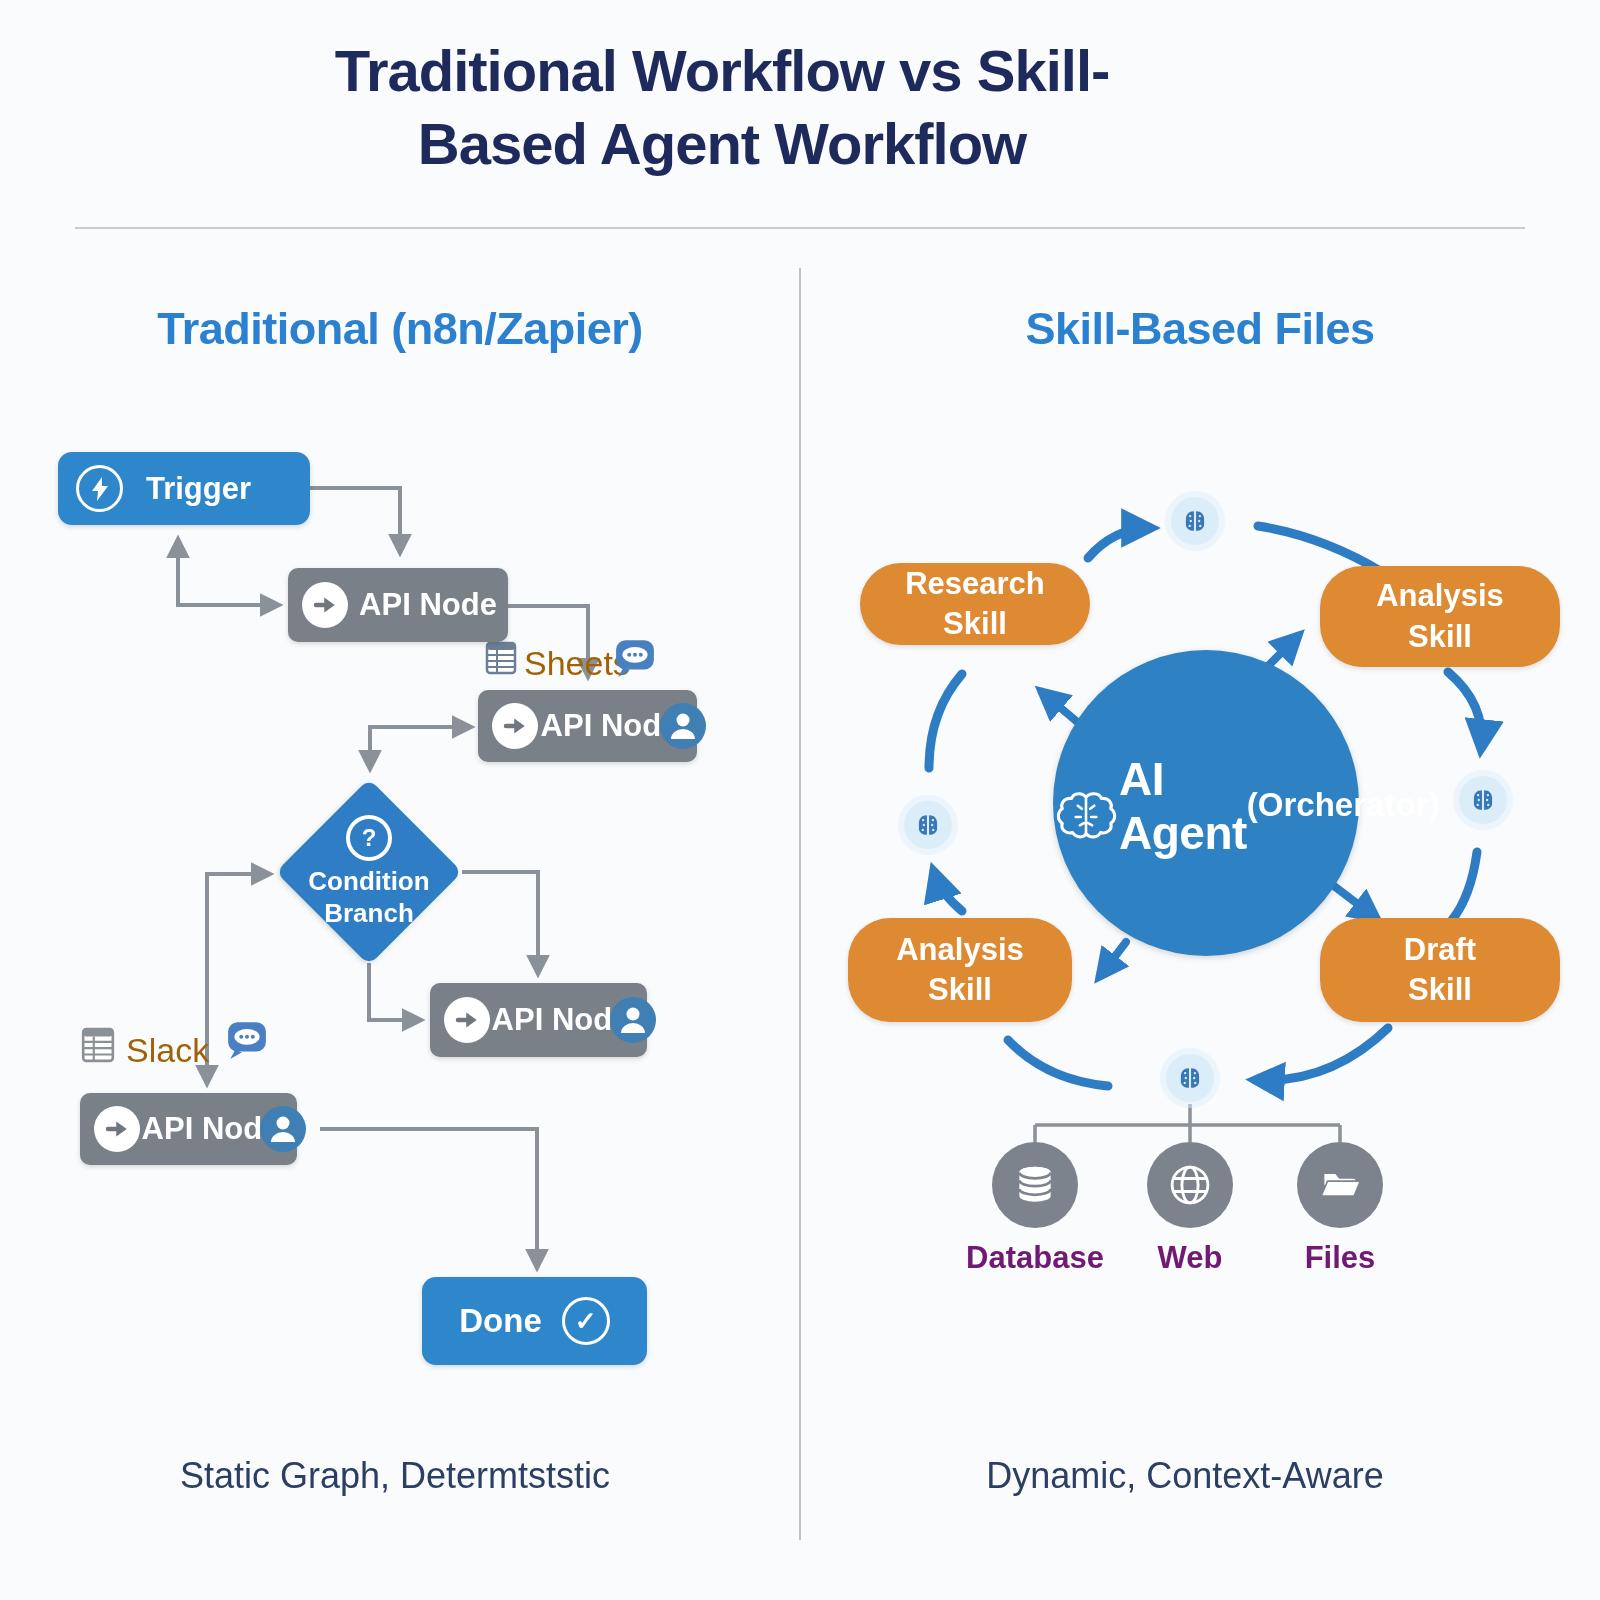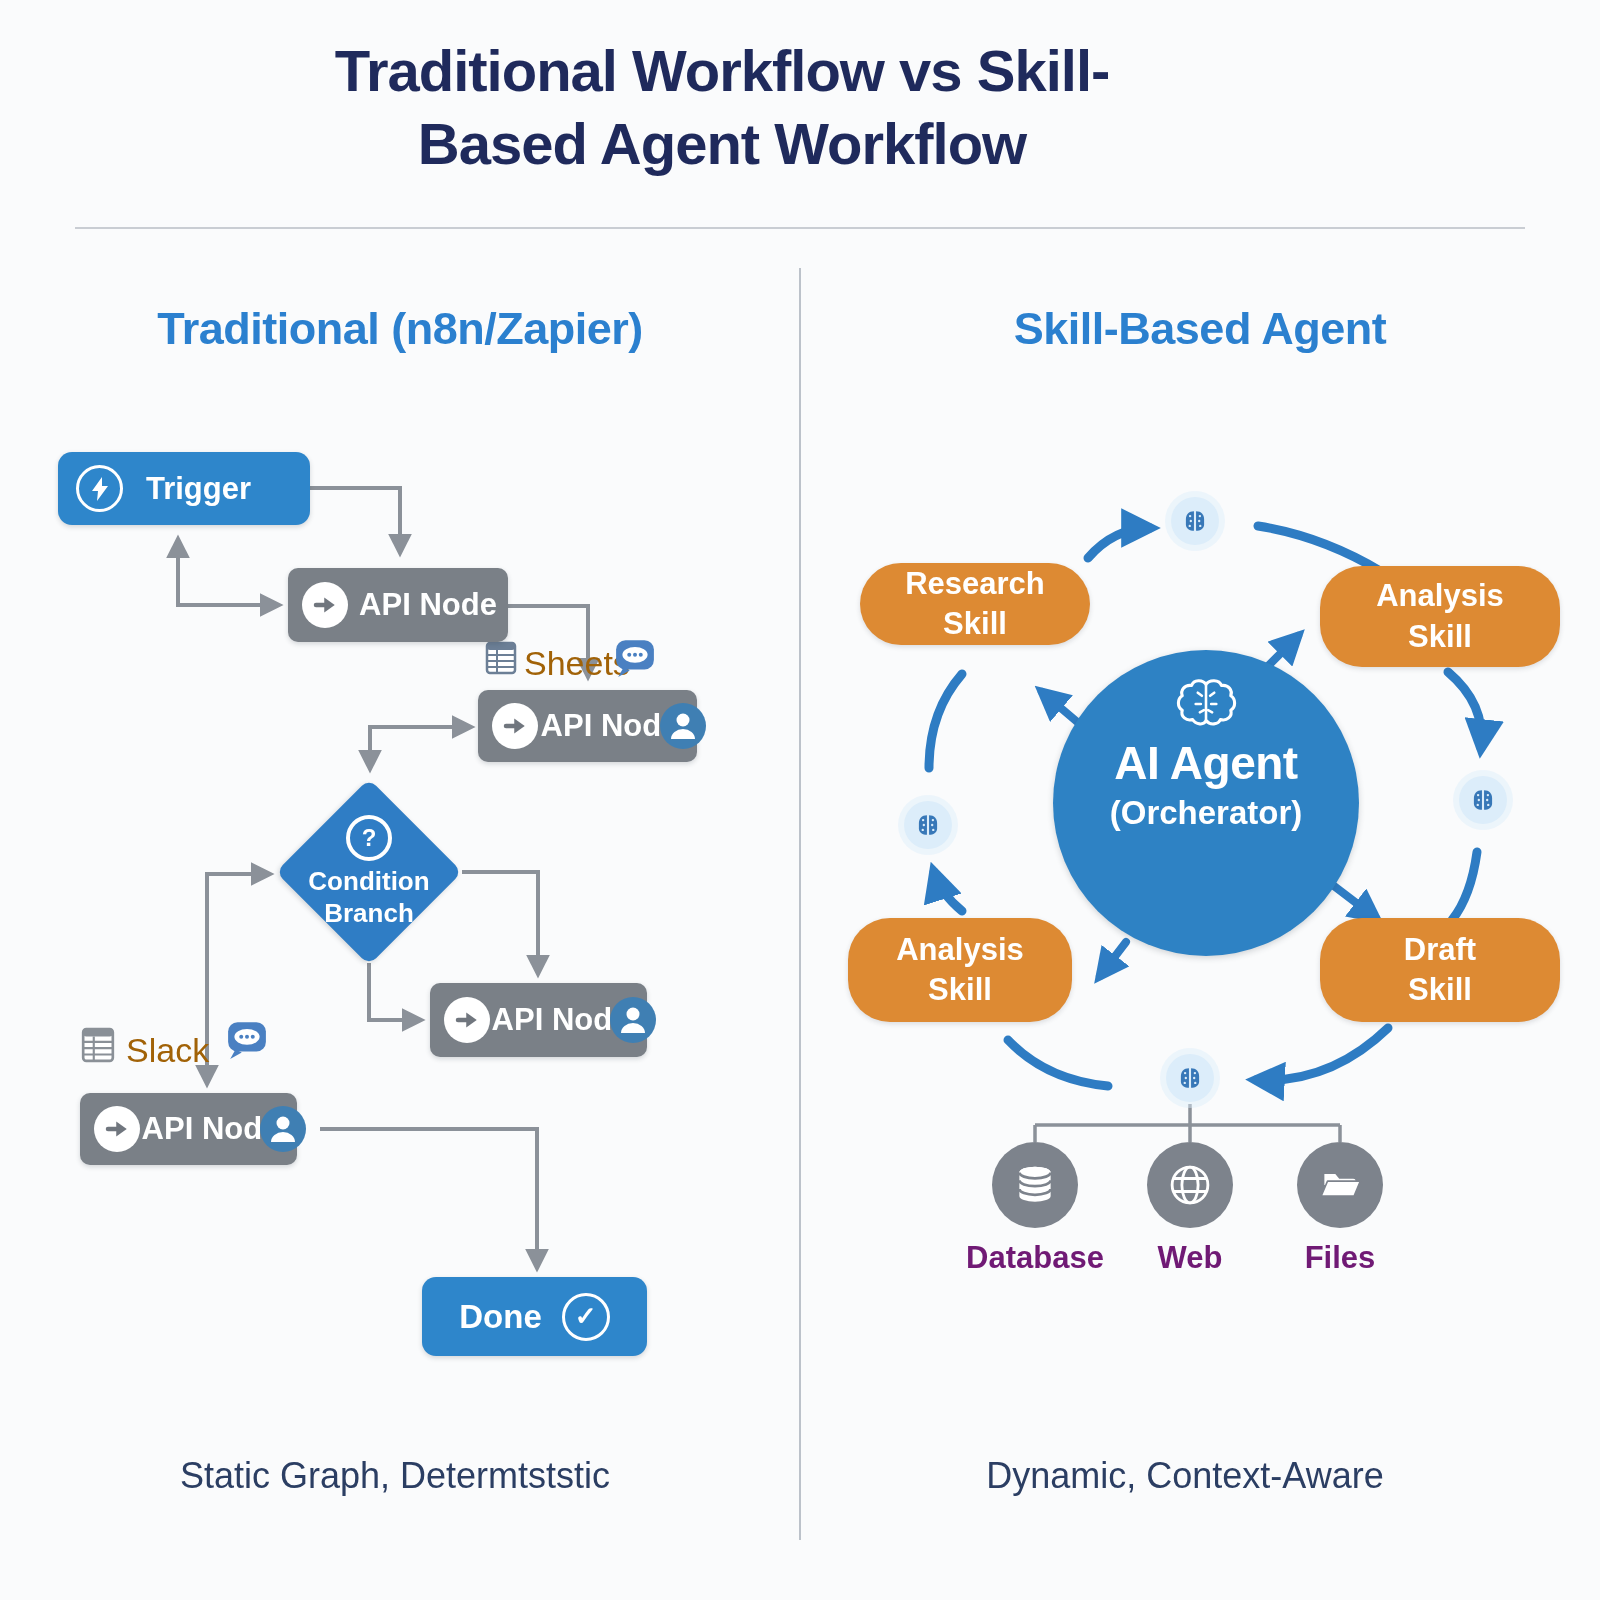--- a/index.html
+++ b/index.html
@@ -70,21 +70,21 @@
   .skill-box{
     background:#dd8a33;border-radius:42px;color:#fff;
     display:flex;align-items:center;justify-content:center;
     font-size:31px;font-weight:bold;text-align:center;line-height:1.3;
     box-shadow:0 2px 5px rgba(40,50,60,.15);
     white-space:pre-line;
   }
   .agent-circle{
     left:1053px;top:650px;width:306px;height:306px;border-radius:50%;
     background:#2e82c4;color:#fff;
-    display:flex;flex-direction:column;align-items:center;justify-content:flex-start;
+    display:flex;flex-direction:row;align-items:center;justify-content:flex-start;
     padding-top:0;box-shadow:0 2px 6px rgba(40,50,60,.2);
   }
   .agent-circle .agent-brain{margin-top:26px;}
   .agent-line1{font-size:46px;font-weight:bold;margin-top:6px;letter-spacing:-0.5px;}
   .agent-line2{font-size:33px;font-weight:bold;margin-top:4px;}
   .brain-node{
     width:48px;height:48px;border-radius:50%;background:#dcedfa;
     display:flex;align-items:center;justify-content:center;
     box-shadow:0 0 0 6px rgba(220,237,250,.45);
   }
@@ -143,21 +143,21 @@
 </svg>
 
 <div class="abs page-title">
   <div>Traditional Workflow vs Skill-</div>
   <div>Based Agent Workflow</div>
 </div>
 <div class="abs title-rule"></div>
 <div class="abs col-divider"></div>
 
 <div class="abs col-header left">Traditional (n8n/Zapier)</div>
-<div class="abs col-header right">Skill-Based Agent</div>
+<div class="abs col-header right">Skill-Based Files</div>
 
 <div class="abs fnode blue-node node-layer-item" style="left:58px;top:452px;width:252px;height:73px;">
   <span class="node-icon-circle" style="background:transparent;border:3.5px solid #fff;width:41px;height:41px;margin-left:18px;">
     <svg width="26" height="26" viewBox="0 0 26 26">
         <path d="M15,1 L5,15 h6 L10,25 L21,10 h-6 z" fill="#ffffff"></path>
       </svg>
   </span>
   <span class="nlabel" style="margin-right:36px;">Trigger</span>
 </div>
 
@@ -258,21 +258,21 @@
   </span>
   <span class="nlabel" style="padding-right:16px;">API Node</span>
   <span class="avatar">
     <svg width="40" height="40" viewBox="0 0 40 40">
         <circle cx="20" cy="14" r="6.5" fill="#fff"></circle>
         <path d="M8,33 a12,10 0 0 1 24,0 z" fill="#fff"></path>
       </svg>
   </span>
 </div>
 
-<div class="abs fnode blue-node done-node node-layer-item" style="left:422px;top:1277px;width:225px;height:79px;">
+<div class="abs fnode blue-node done-node node-layer-item" style="left:422px;top:1277px;width:225px;height:88px;">
   <span class="done-label">Done</span>
   <span class="check-circle">✓</span>
 </div>
 
 <div class="abs skill-box node-layer-item" style="left:860px;top:563px;width:230px;height:82px;">Research
 Skill</div>
 <div class="abs skill-box node-layer-item" style="left:1320px;top:566px;width:240px;height:101px;">Analysis
 Skill</div>
 <div class="abs skill-box node-layer-item" style="left:848px;top:918px;width:224px;height:104px;">Analysis
 Skill</div>

